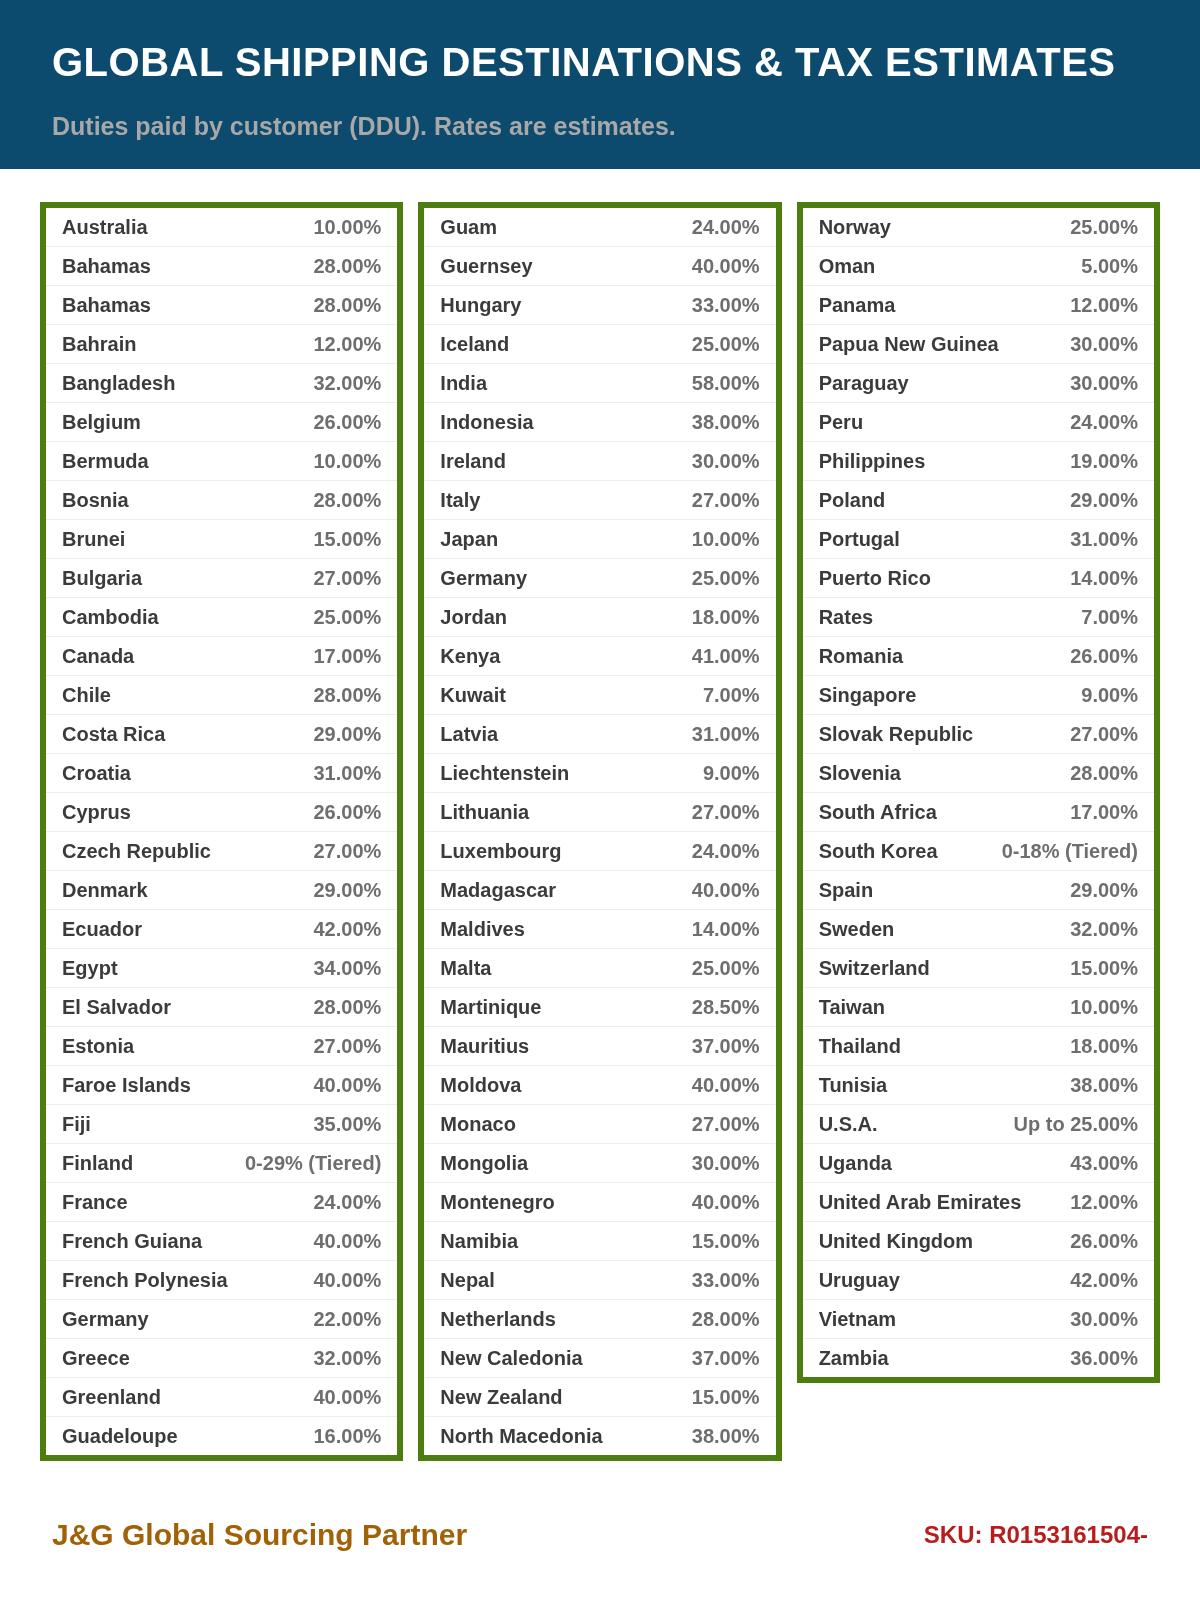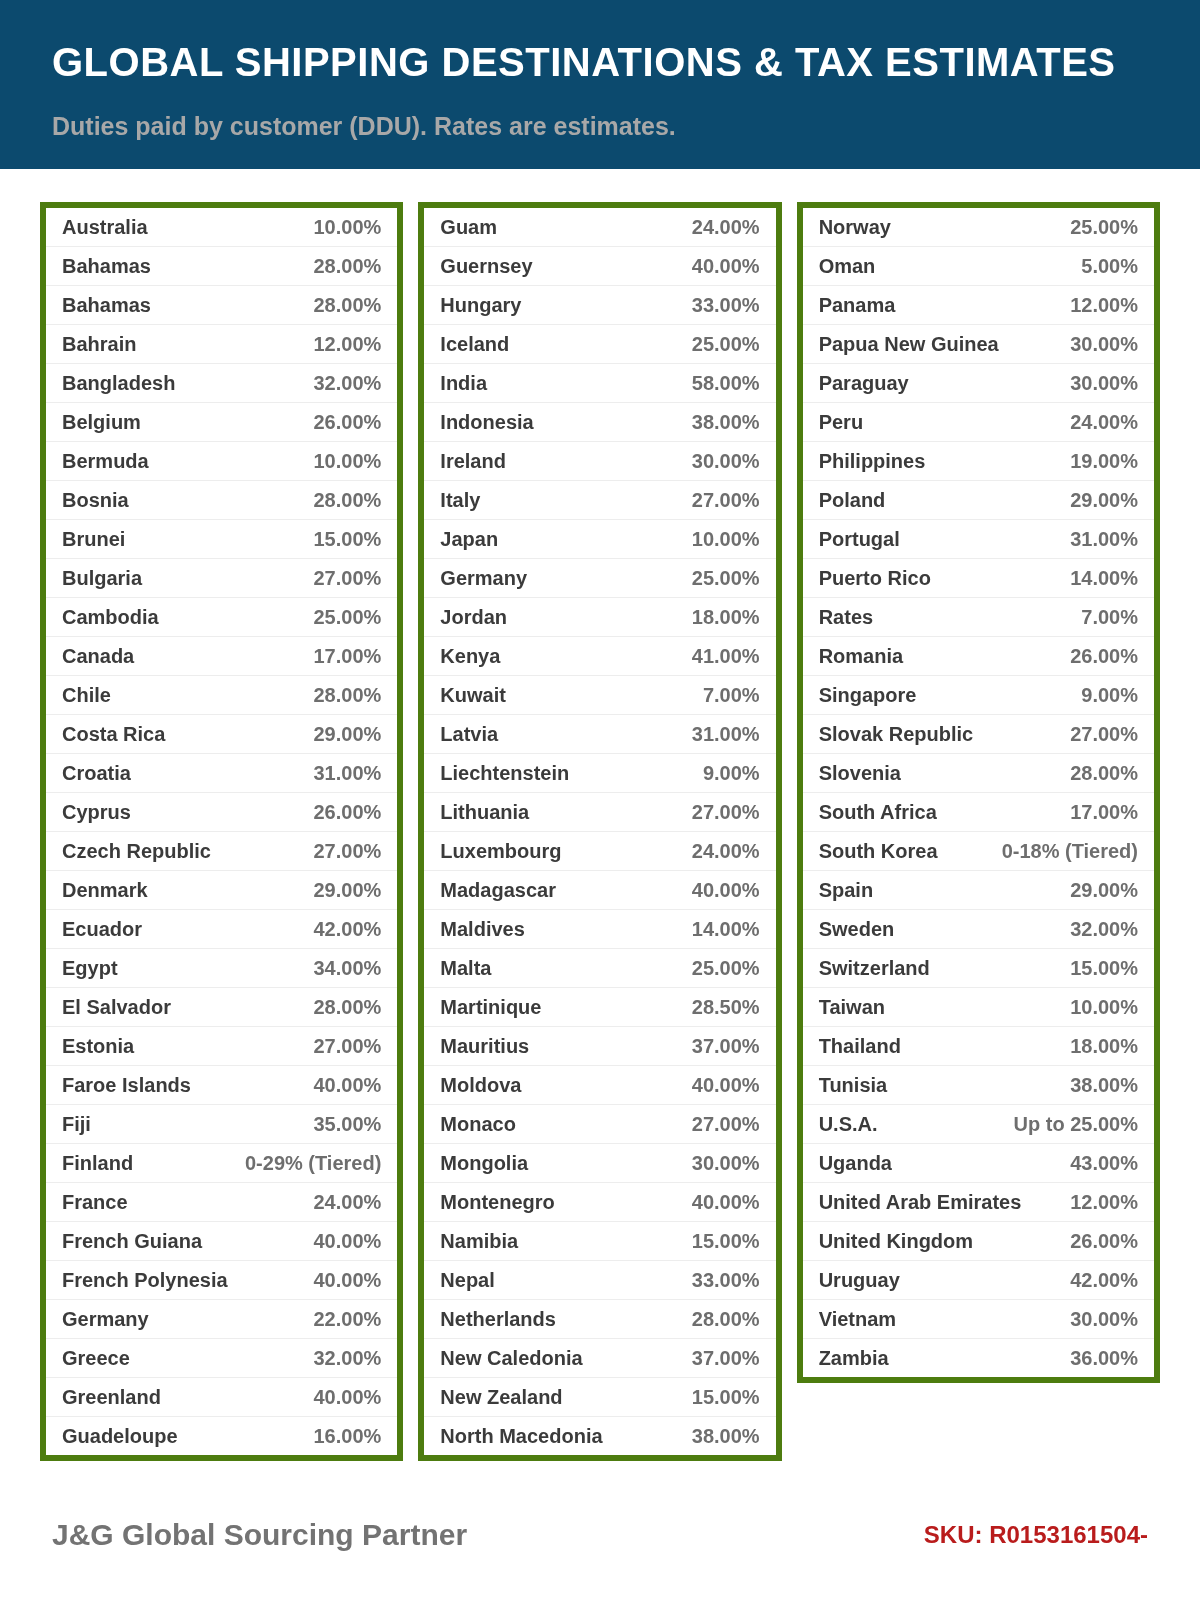--- a/index.html
+++ b/index.html
@@ -34,21 +34,21 @@
     font-size: 20px; font-weight: 700; color: #3b3b3b; white-space: nowrap;
   }
   .rate {
     font-size: 20px; font-weight: 700; color: #6e6e6e; white-space: nowrap;
     text-align: right; margin-left: 10px;
   }
   .footer {
     position: absolute; left: 52px; right: 52px; bottom: 48px;
     display: flex; justify-content: space-between; align-items: center;
   }
-  .brand { font-size: 30px; font-weight: 700; color: #737373; }
+  .brand { font-size: 30px; font-weight: 700; color: #a16207; }
   .sku   { font-size: 24px; font-weight: 700; color: #b91c1c; }
 </style>
 </head>
 <body>
 
 <div class="page">
 
   <div class="header">
     <div class="title">GLOBAL SHIPPING DESTINATIONS &amp; TAX ESTIMATES</div>
     <div class="subtitle">Duties paid by customer (DDU). Rates are estimates.</div>

